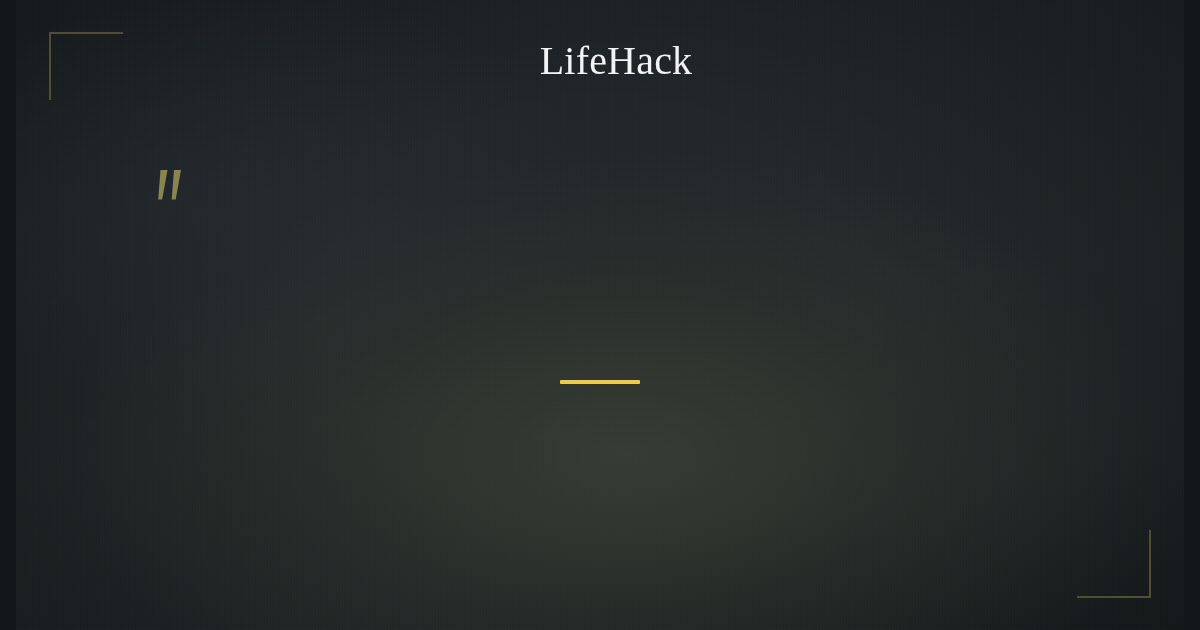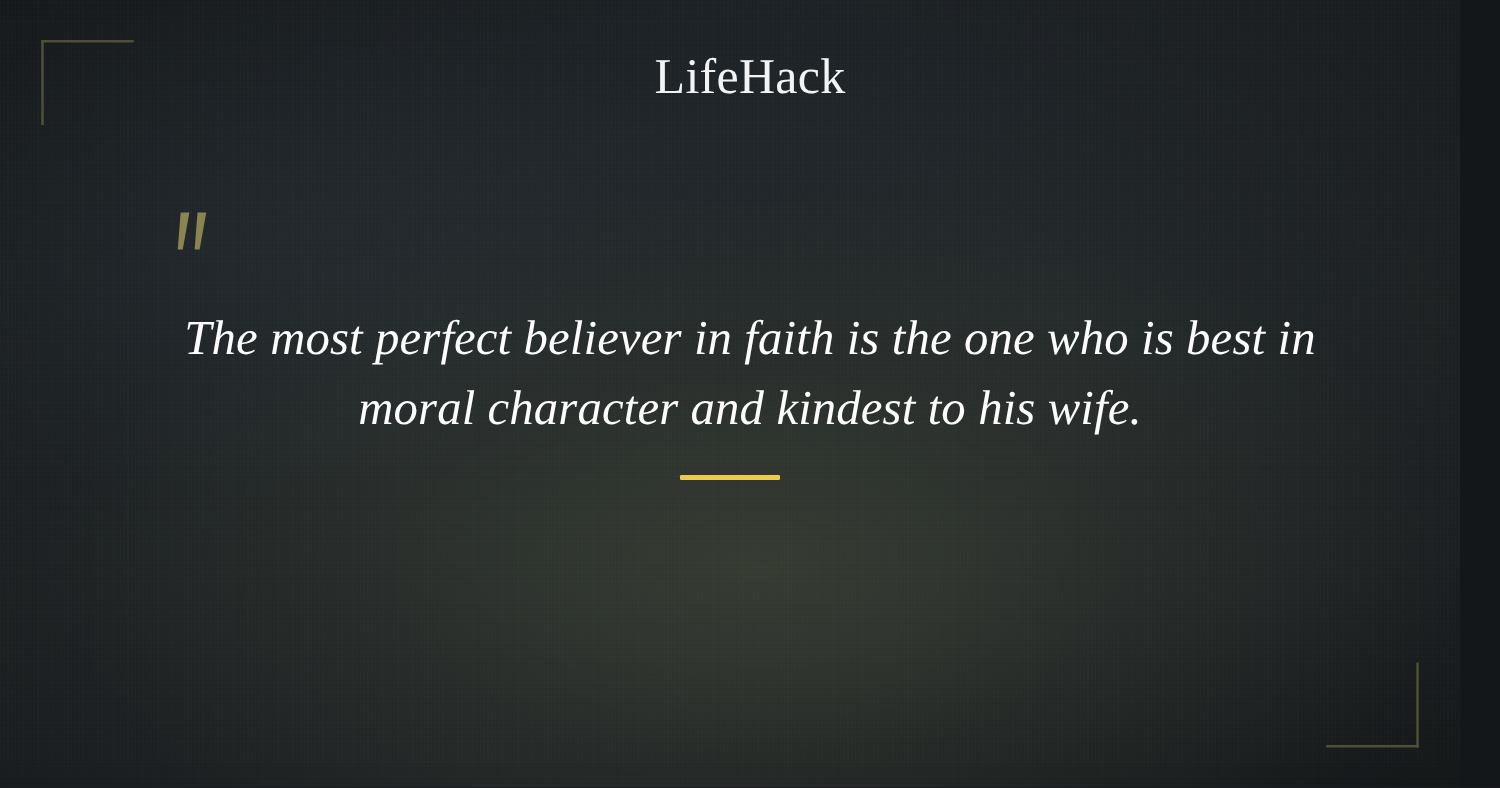--- a/index.html
+++ b/index.html
@@ -13,20 +13,21 @@
     width: 1168px;
     height: 630px;
     overflow: hidden;
     background-color: #20252a;
     background-image:
       radial-gradient(ellipse 780px 420px at 52% 72%, rgba(72,80,58,0.50) 0%, rgba(58,64,48,0.26) 38%, rgba(30,34,30,0.00) 72%),
       radial-gradient(ellipse 520px 300px at 20% 32%, rgba(40,48,52,0.45) 0%, rgba(28,33,37,0.00) 70%),
       radial-gradient(ellipse 900px 700px at 50% 50%, rgba(40,45,42,0.0) 30%, rgba(10,12,12,0.55) 100%),
       linear-gradient(168deg, #1d2226 0%, #21262a 28%, #24292b 55%, #23272a 78%, #1b1f21 100%);
     font-family: "Liberation Sans", sans-serif;
+    margin-left: 16px;
   }
 
   
   .card::after {
     content: "";
     position: absolute;
     inset: 0;
     pointer-events: none;
     background-image:
       repeating-linear-gradient(0deg, rgba(255,255,255,0.010) 0px, rgba(255,255,255,0.010) 1px, rgba(0,0,0,0.012) 1px, rgba(0,0,0,0.012) 2px),
@@ -132,20 +133,19 @@
 
   <div class="logo">LifeHack</div>
 
   <div class="quote-mark">
     <svg width="56" height="56" viewBox="0 0 56 56" aria-hidden="true">
       <path d="M13.5 4 L20.5 4 L15.2 33.5 L11.2 33.5 Z" fill="#8a8451"></path>
       <path d="M27.0 4 L34.0 4 L28.7 33.5 L24.7 33.5 Z" fill="#8a8451"></path>
     </svg>
   </div>
 
-  <div class="quote-text">The most perfect believer in faith is the one who is best in moral character and kindest to his wife.</div>
 
   <div class="divider"></div>
 
 
   <div class="corner corner-br"></div>
 
 </div>
 
 </body></html>

